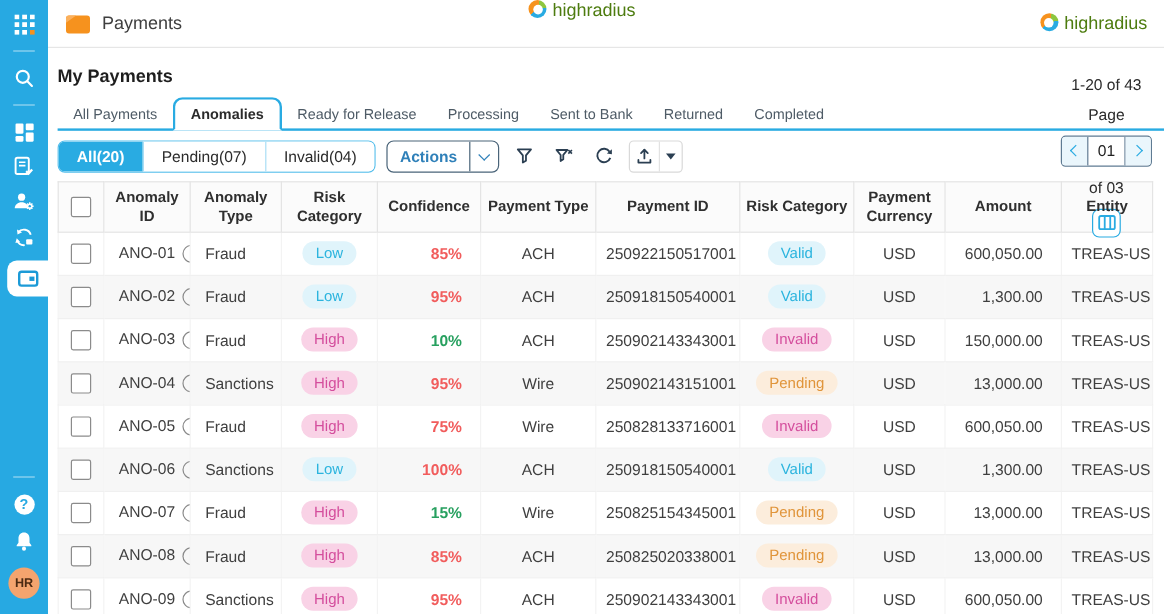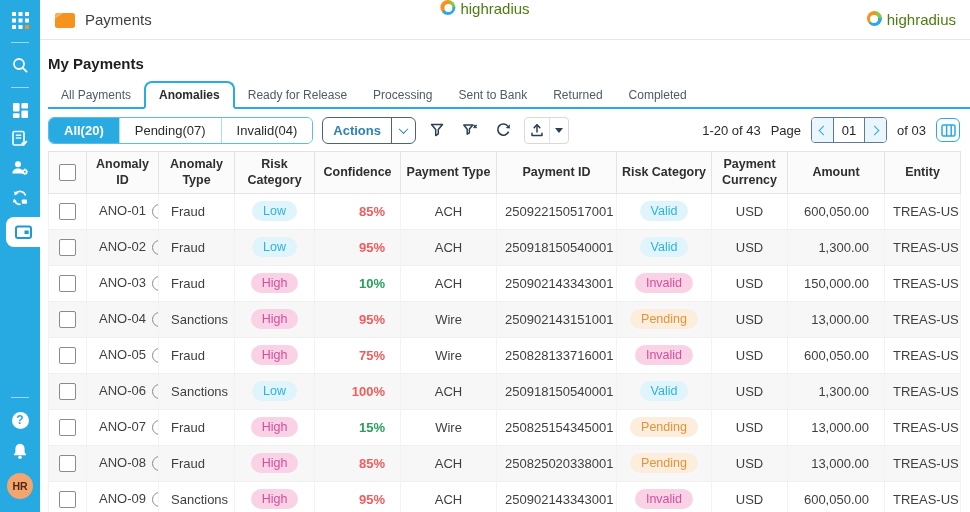--- a/index.html
+++ b/index.html
@@ -48,21 +48,21 @@
   .split .lbl{display:flex;align-items:center;padding:0 10px;font-weight:600;}
   .split .chev{display:flex;align-items:center;justify-content:center;width:23px;border-left:1px solid #4a6479;}
   .split.actions .lbl{color:#2F80B9;}
   .split.select .lbl{color:#23394e;}
   .chevron{width:6px;height:6px;border-right:1.7px solid #2F80B9;border-bottom:1.7px solid #2F80B9;
     transform:rotate(45deg) translate(-1px,-1px);}
   .icon-btn{width:24px;height:24px;display:flex;align-items:center;justify-content:center;background:none;border:none;cursor:pointer;padding:0;}
   .export-group{display:flex;align-items:center;border:1px solid #d9d9d9;border-radius:4px;height:25px;background:#fff;}
   .export-group .sep{width:1px;height:25px;background:#e2e2e2;}
   .caret-down{width:0;height:0;border-left:4px solid transparent;border-right:4px solid transparent;border-top:5px solid #2B3F52;}
-  .pagination{display:flex;align-items:center;gap:10px;margin-left:auto;font-size:13px;color:#2b2b2b;}
+  .pagination{display:flex;align-items:center;gap:10px;margin-left:auto;font-size:13px;color:#2b2b2b;flex-direction:column;}
   .pager{display:flex;height:24px;border:1px solid #5f7b93;border-radius:4px;overflow:hidden;background:#fff;}
   .pager .nav{width:21px;display:flex;align-items:center;justify-content:center;background:#EAF6FC;cursor:pointer;}
   .pager .num{width:30px;display:flex;align-items:center;justify-content:center;color:#222;
     border-left:1px solid #5f7b93;border-right:1px solid #5f7b93;}
   .pchev{width:6px;height:6px;border-right:1.8px solid #29ABE2;border-bottom:1.8px solid #29ABE2;}
   .pchev.left{transform:rotate(135deg);margin-left:2px;}
   .pchev.right{transform:rotate(-45deg);margin-right:2px;}
   .cols-btn{width:24px;height:24px;border:1.6px solid #29ABE2;border-radius:6px;background:#fff;
     display:flex;align-items:center;justify-content:center;cursor:pointer;padding:0;}
   

